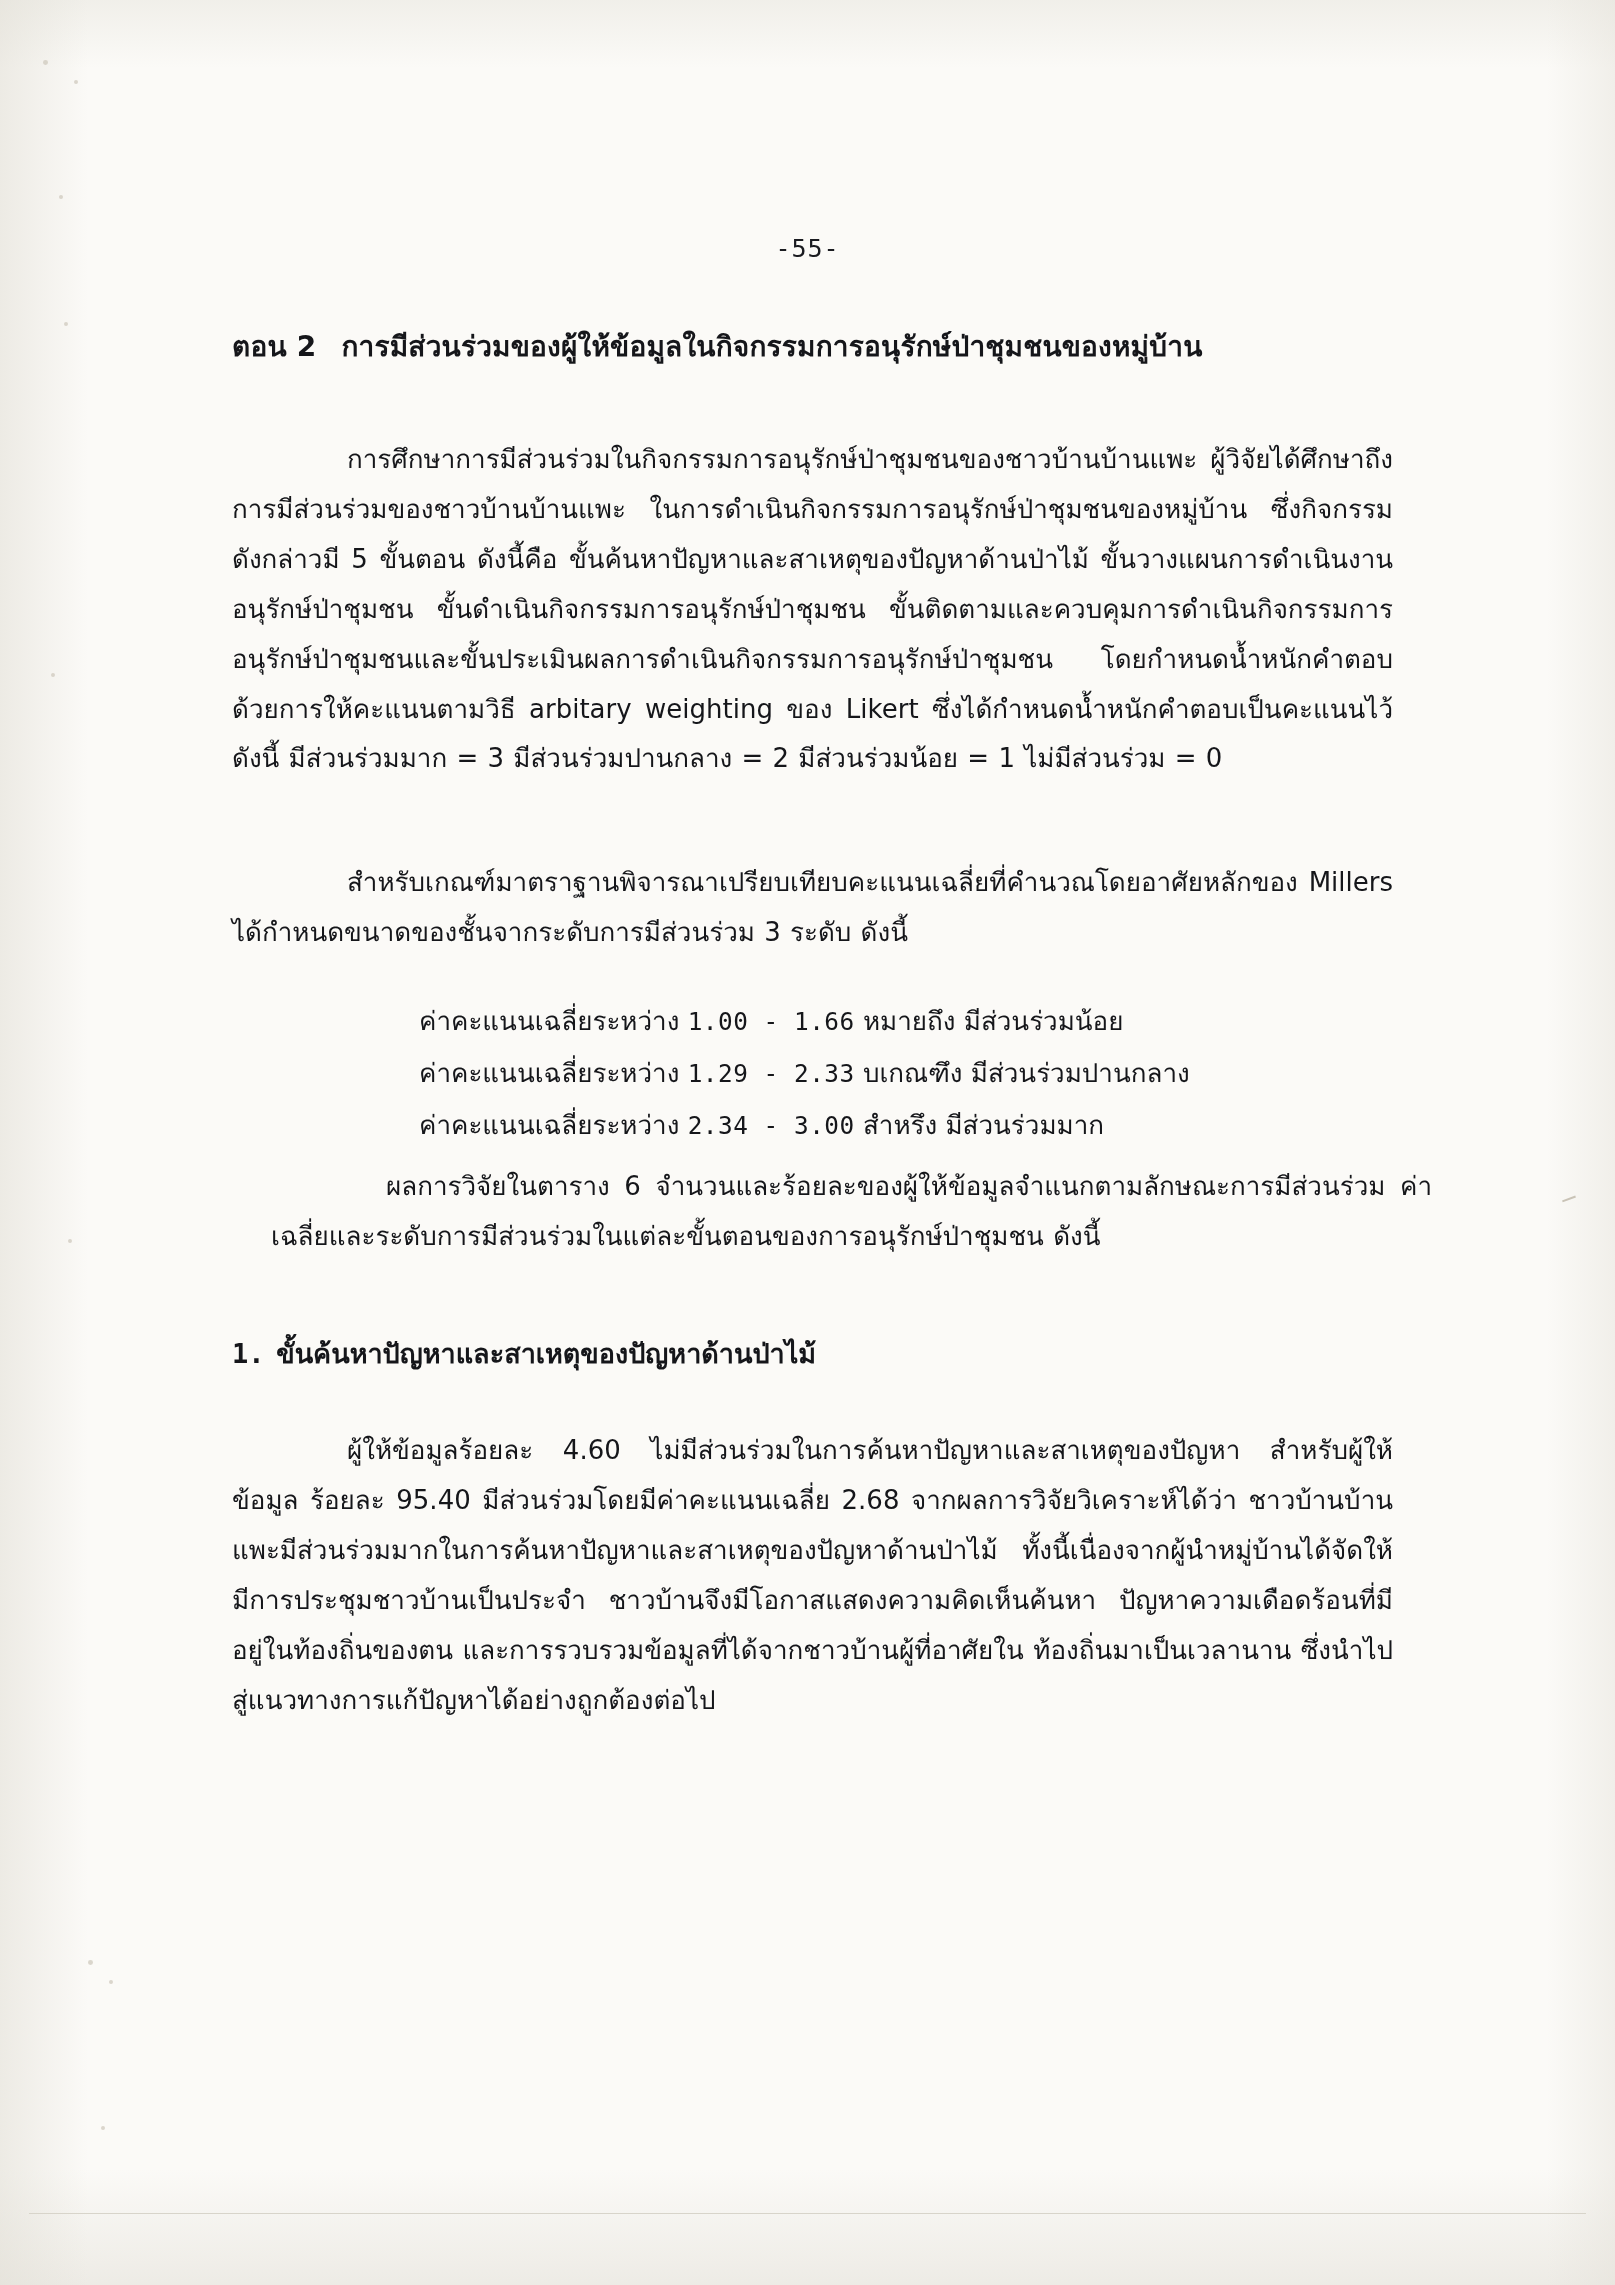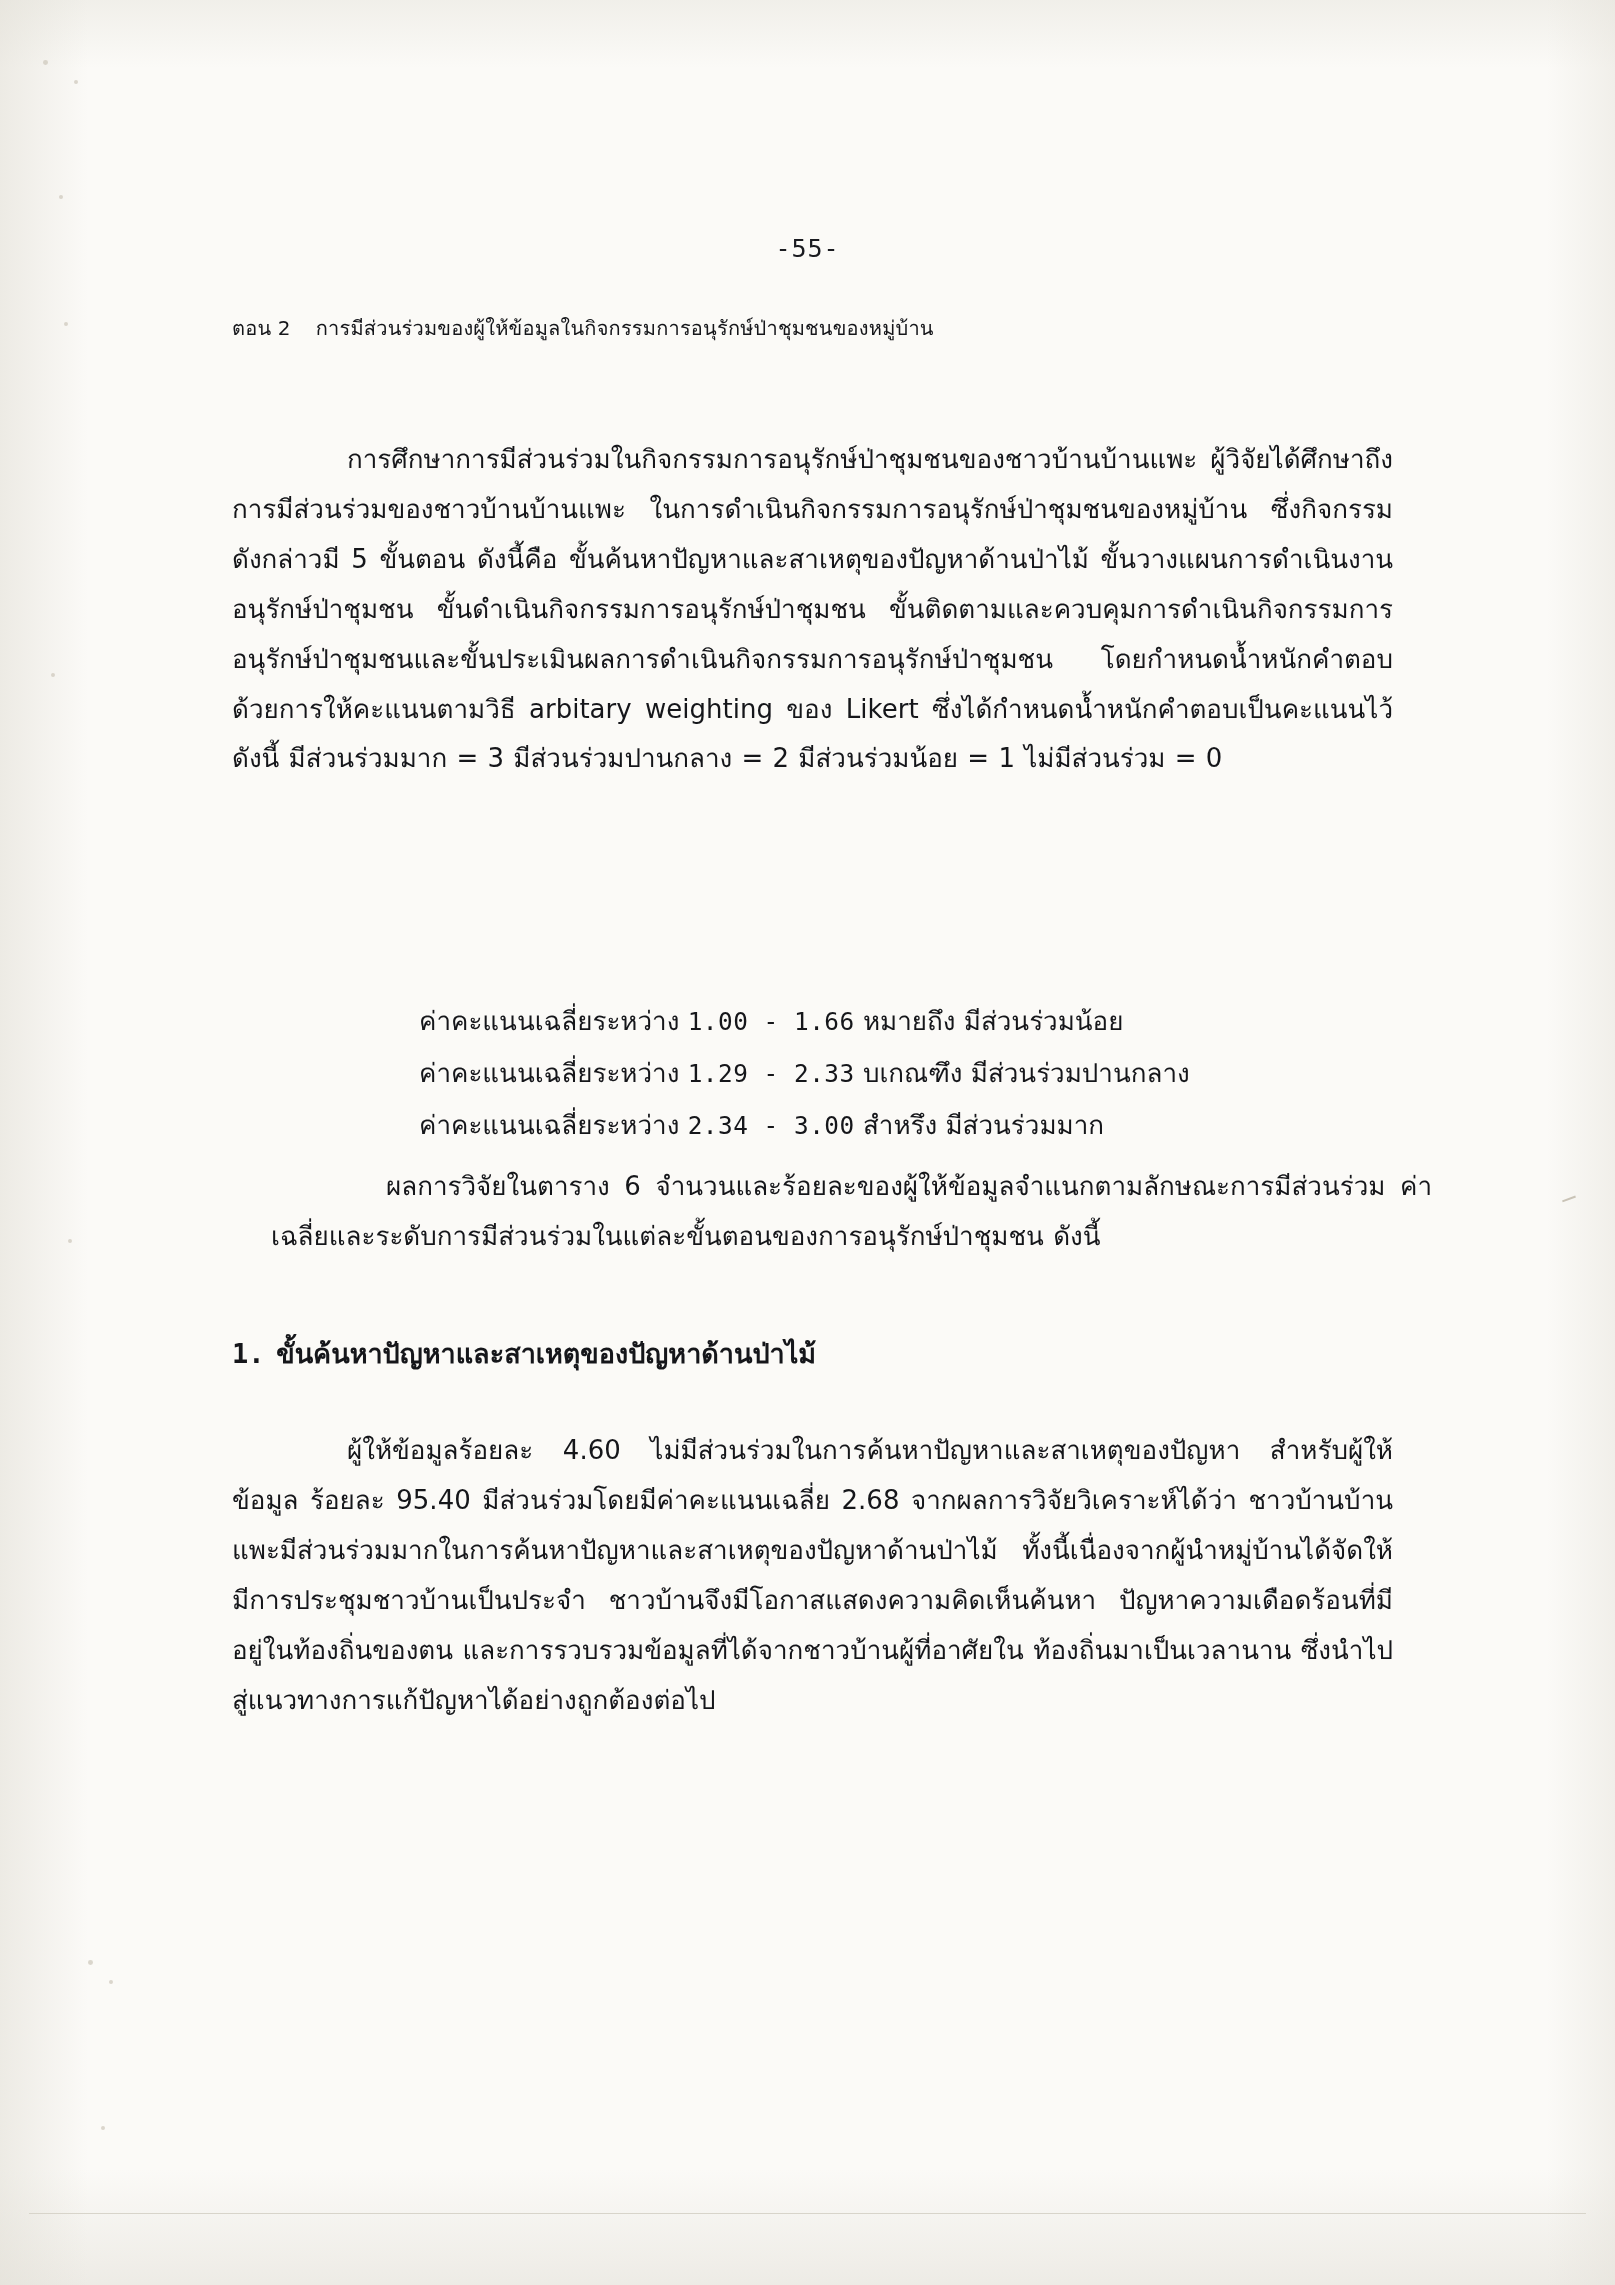--- a/index.html
+++ b/index.html
@@ -53,23 +53,23 @@
     font-size: 25px;
     letter-spacing: 1px;
     color: #1a1b20;
   }
   .body-block {
     position: absolute;
     left: 232px;
     width: 1161px;
   }
   .heading {
-    top: 313px;
-    font-size: 20px;
-    font-weight: 400;
+    top: 326px;
+    font-size: 28px;
+    font-weight: 700;
     letter-spacing: 0.2px;
     line-height: 1.5;
   }
   .heading .h-label {
     display: inline-block;
     margin-right: 25px;
   }
   .para {
     font-size: 26px;
     line-height: 1.92;
@@ -150,20 +150,23 @@
     <div class="page-number">-55-</div>
 
     <div class="body-block heading">
       <span class="h-label">ตอน 2</span><span>การมีส่วนร่วมของผู้ให้ข้อมูลในกิจกรรมการอนุรักษ์ป่าชุมชนของหมู่บ้าน</span>
     </div>
 
     <div class="body-block para" id="para1">
       <span class="indent"></span><span>การศึกษาการมีส่วนร่วมในกิจกรรมการอนุรักษ์ป่าชุมชนของชาวบ้านบ้านแพะ  ผู้วิจัยได้ศึกษาถึงการมีส่วนร่วมของชาวบ้านบ้านแพะ  ในการดำเนินกิจกรรมการอนุรักษ์ป่าชุมชนของหมู่บ้าน  ซึ่งกิจกรรมดังกล่าวมี 5 ขั้นตอน  ดังนี้คือ  ขั้นค้นหาปัญหาและสาเหตุของปัญหาด้านป่าไม้  ขั้นวางแผนการดำเนินงานอนุรักษ์ป่าชุมชน  ขั้นดำเนินกิจกรรมการอนุรักษ์ป่าชุมชน  ขั้นติดตามและควบคุมการดำเนินกิจกรรมการอนุรักษ์ป่าชุมชนและขั้นประเมินผลการดำเนินกิจกรรมการอนุรักษ์ป่าชุมชน   โดยกำหนดน้ำหนักคำตอบด้วยการให้คะแนนตามวิธี arbitary weighting  ของ Likert  ซึ่งได้กำหนดน้ำหนักคำตอบเป็นคะแนนไว้ดังนี้ มีส่วนร่วมมาก = 3    มีส่วนร่วมปานกลาง = 2   มีส่วนร่วมน้อย = 1   ไม่มีส่วนร่วม = 0</span>
     </div>
 
+    <div class="body-block para" id="para2">
+      <span class="indent"></span><span>สำหรับเกณฑ์มาตราฐานพิจารณาเปรียบเทียบคะแนนเฉลี่ยที่คำนวณโดยอาศัยหลักของ Millers ได้กำหนดขนาดของชั้นจากระดับการมีส่วนร่วม 3 ระดับ ดังนี้</span>
+    </div>
 
     <div class="levels">
       <div class="row">
         <span>ค่าคะแนนเฉลี่ยระหว่าง</span>
         <span class="range">1.00 - 1.66</span>
         <span>หมายถึง  มีส่วนร่วมน้อย</span>
       </div>
       <div class="row">
         <span>ค่าคะแนนเฉลี่ยระหว่าง</span>
         <span class="range">1.29 - 2.33</span>

